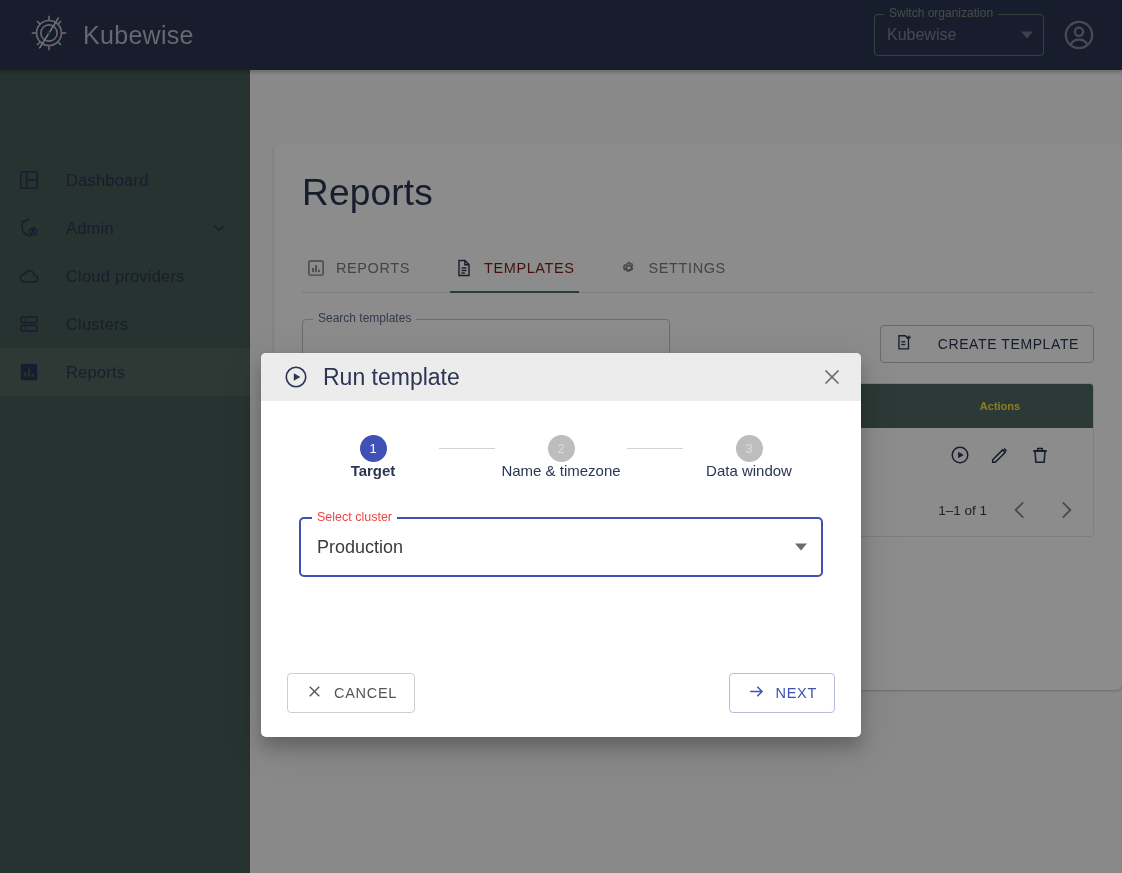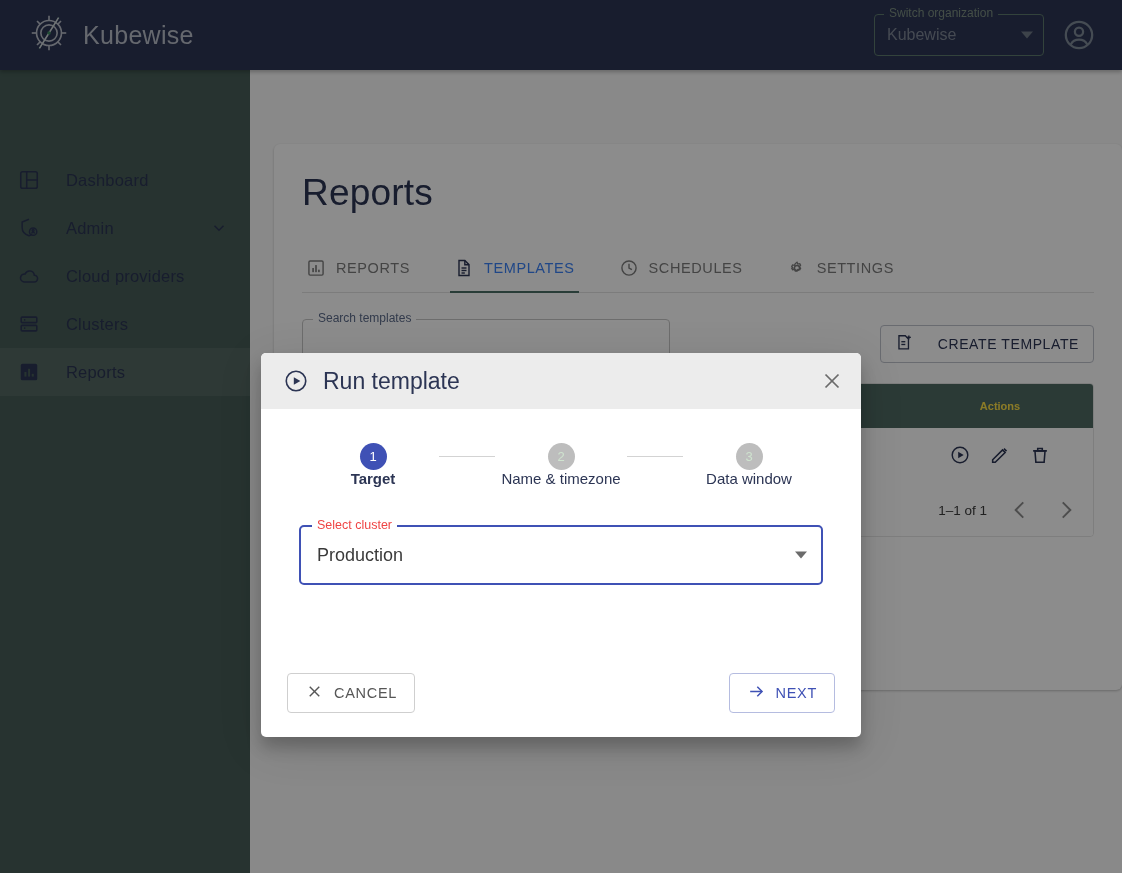--- a/index.html
+++ b/index.html
@@ -64,21 +64,21 @@
   }
   .page-title { font-size: 37px; font-weight: 400; color: #2c3554; letter-spacing: .2px; }
 
   .tabs { display: flex; gap: 36px; margin-top: 32px; border-bottom: 1px solid #e2e2e2; }
   .tab {
     display: flex; align-items: center; gap: 10px;
     padding: 12px 4px 14px 4px; font-size: 14.5px; letter-spacing: .6px;
     color: #7d7d7d; position: relative;
   }
   .tab .tab-icon { width: 20px; height: 20px; color: #7d7d7d; }
-  .tab.active { color: #3b82f6; }
+  .tab.active { color: #7f1d1d; }
   .tab.active .tab-icon { color: #2c3554; }
   .tab.active::after {
     content: ""; position: absolute; left: 0; right: 0; bottom: -1px;
     height: 2.5px; background: #4b6f67;
   }
 
   .toolbar { display: flex; align-items: flex-end; margin-top: 26px; }
   .search-field {
     position: relative; width: 368px; height: 44px;
     border: 1px solid #c7c7c7; border-radius: 4px;
@@ -116,21 +116,21 @@
   }
 
   
   .modal {
     position: absolute; left: 261px; top: 353px; width: 600px; height: 384px;
     background: #ffffff; border-radius: 5px; z-index: 30;
     box-shadow: 0 11px 15px rgba(0,0,0,0.2), 0 9px 46px rgba(0,0,0,0.12);
     display: flex; flex-direction: column; overflow: hidden;
   }
   .modal-header {
-    height: 56px; background: #ececec; display: flex; align-items: center;
+    height: 48px; background: #ececec; display: flex; align-items: center;
     padding: 0 16px 0 22px; gap: 14px;
   }
   .modal-header .header-icon { width: 26px; height: 26px; color: #2c3554; }
   .modal-title { font-size: 23px; color: #2c3554; font-weight: 400; }
   .modal-close { margin-left: auto; width: 26px; height: 26px; color: #6b6b6b; }
 
   .modal-body { flex: 1; padding: 34px 38px 0 38px; }
 
   .stepper { display: flex; align-items: flex-start; justify-content: space-between; padding: 0 8px; }
   .step { display: flex; flex-direction: column; align-items: center; width: 132px; }
@@ -260,29 +260,20 @@
           <span class="tab-icon">
             <svg viewBox="0 0 24 24" fill="none" stroke="currentColor" stroke-width="1.7">
               <path d="M6 3h7l5 5v13H6z"></path>
                 <polyline points="13 3 13 8 18 8"></polyline>
               <line x1="9" y1="12" x2="15" y2="12"></line>
                 <line x1="9" y1="15" x2="15" y2="15"></line>
                 <line x1="9" y1="18" x2="13" y2="18"></line>
             </svg>
           </span>
           <span>TEMPLATES</span>
-        </div>
-        <div class="tab">
-          <span class="tab-icon">
-            <svg viewBox="0 0 24 24" fill="none" stroke="currentColor" stroke-width="1.7">
-              <circle cx="12" cy="12" r="8.5"></circle>
-                <polyline points="12 7 12 12 15.5 14"></polyline>
-            </svg>
-          </span>
-          <span>SCHEDULES</span>
         </div>
         <div class="tab">
           <span class="tab-icon">
             <svg viewBox="0 0 24 24" fill="none" stroke="currentColor" stroke-width="1.6">
               <circle cx="12" cy="12" r="3"></circle>
               <path d="M12 3.2l1 2.1 2.3-.5 1 1.9-1.5 1.8 1.5 1.8-1 1.9-2.3-.5-1 2.1h-2l-1-2.1-2.3.5-1-1.9L7.2 10 5.7 8.2l1-1.9 2.3.5 1-2.1z" transform="translate(0 2)"></path>
             </svg>
           </span>
           <span>SETTINGS</span>
         </div>

